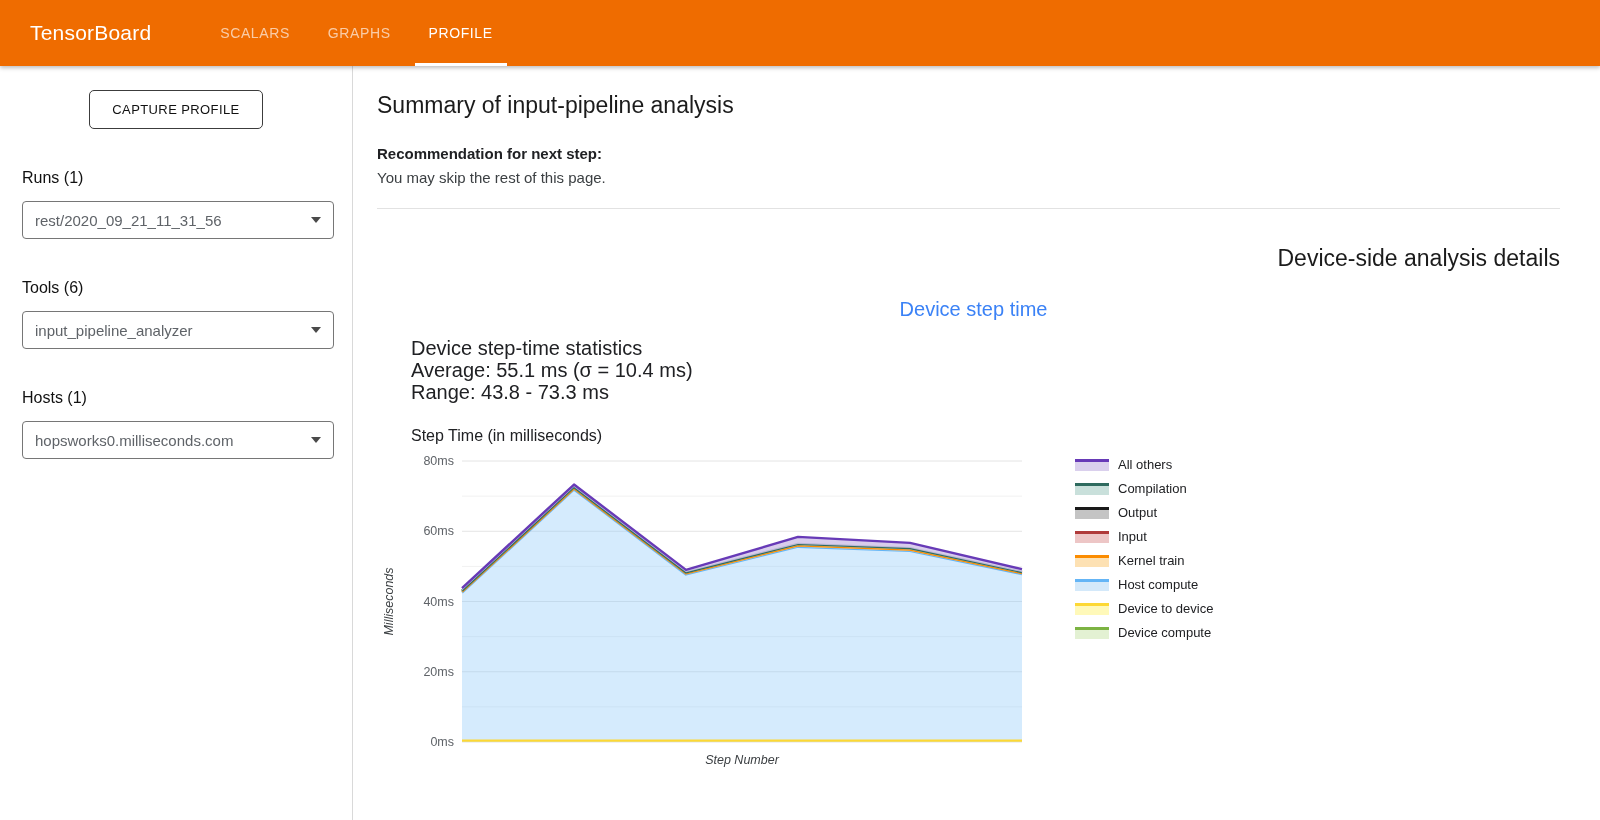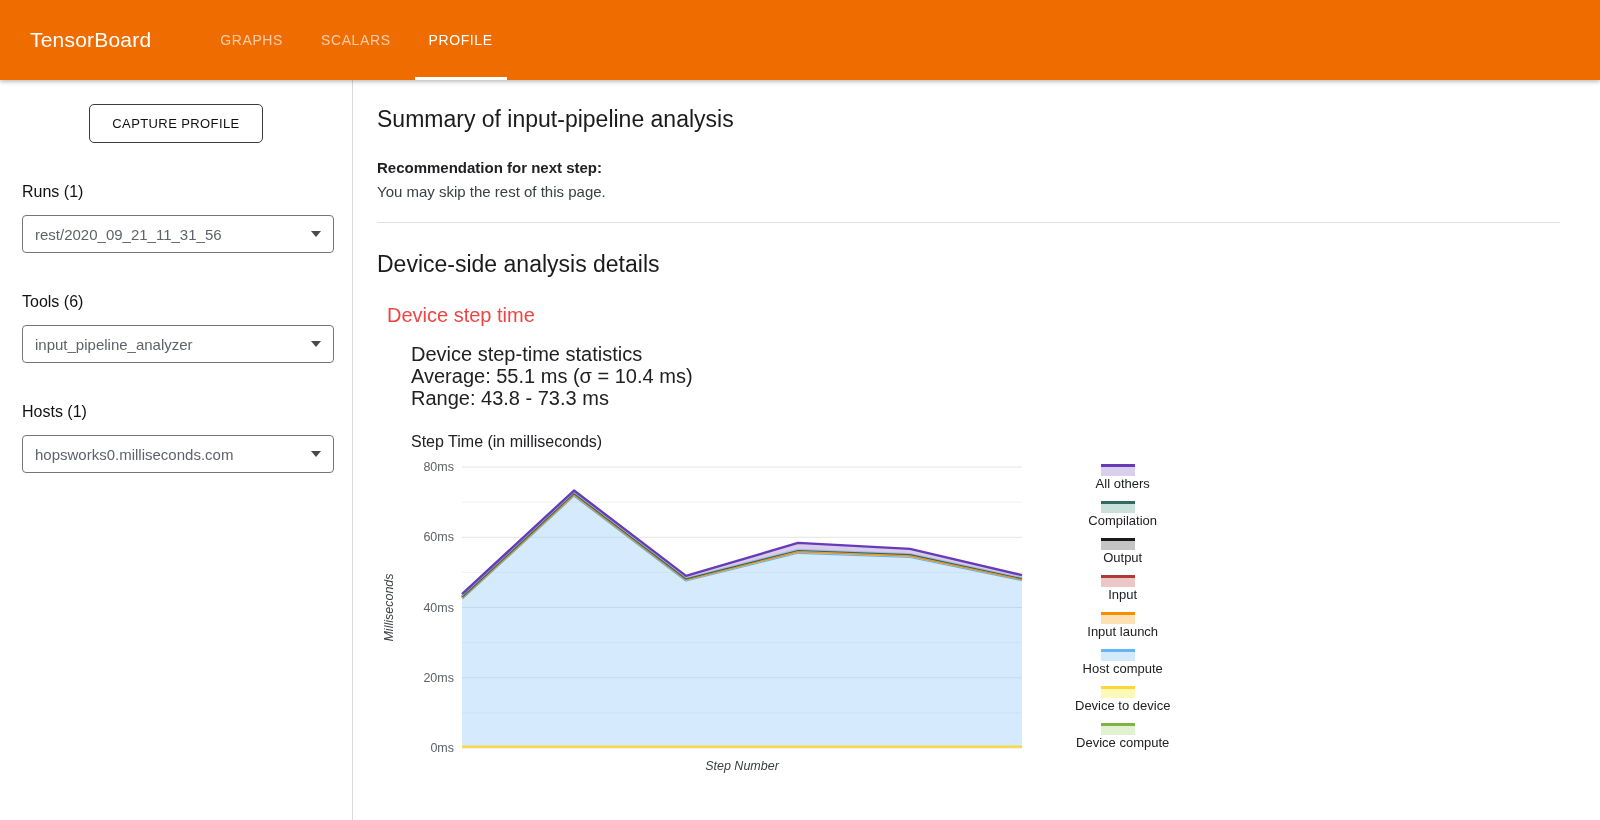--- a/index.html
+++ b/index.html
@@ -1,20 +1,20 @@
 <!DOCTYPE html>
 <html><head>
 <meta charset="utf-8">
 <style>
   * { box-sizing: border-box; margin: 0; padding: 0; }
   html,body { width: 1600px; height: 820px; overflow: hidden; background: #fff;
               font-family: "Liberation Sans", sans-serif; color: #212121; }
 
   
-  .navbar { height: 80px; background: #ef6c00; display: flex; align-items: stretch;
+  .navbar { height: 66px; background: #ef6c00; display: flex; align-items: stretch;
             box-shadow: 0 2px 4px rgba(0,0,0,.25); position: relative; z-index: 5; }
   .brand { color: #fff; font-size: 21px; align-self: center; margin-left: 30px; letter-spacing: .2px; }
   .tabs { display: flex; margin-left: 50px; }
   .tab { display: flex; align-items: center; padding: 0 14px; margin: 0 5px; color: rgba(255,255,255,.65);
          font-size: 14px; letter-spacing: .6px; cursor: pointer; position: relative; }
   .tab.active { color: #fff; }
   .tab.active::after { content: ""; position: absolute; left: 0; right: 0; bottom: 0; height: 3px; background: #fff; }
 
   
   .content { display: flex; height: 754px; }
@@ -32,44 +32,44 @@
             font-size: 15px; color: #5f6368; cursor: pointer; background: #fff; }
   .caret { width: 0; height: 0; border-left: 5px solid transparent; border-right: 5px solid transparent;
            border-top: 6px solid #4a4a4a; flex: none; margin-left: 8px; }
 
   
   h1 { font-size: 23px; font-weight: 400; color: #1b1b1b; margin-top: 26px; }
   .note { font-size: 15px; font-style: italic; color: #3c4043; margin-top: 8px; }
   .rec-label { font-size: 15px; font-weight: 700; margin-top: 26px; color: #202124; }
   .rec-body { font-size: 15px; color: #3c4043; margin-top: 7px; }
   hr.sep { border: none; border-top: 1px solid #e2e2e2; margin-top: 22px; }
-  h2 { font-size: 23px; font-weight: 400; color: #1b1b1b; margin-top: 28px; }
-  h3 { font-size: 20px; font-weight: 400; color: #ef4444; margin: 26px 0 0 10px; }
+  h2 { font-size: 23px; font-weight: 400; color: #1b1b1b; margin-top: 36px; text-align: right; }
+  h3 { font-size: 20px; font-weight: 400; color: #3b82f6; margin: 26px 0 0 10px; text-align: center; }
   .stats { margin: 16px 0 0 34px; font-size: 20px; line-height: 22px; color: #202124; }
   .chart-title { margin: 24px 0 0 34px; font-size: 16px; color: #202124; }
 
   
   .chart-row { display: flex; align-items: flex-start; margin-top: 2px; }
   .tick { font-size: 12.5px; fill: #5f6368; }
   .axis-label { font-size: 12.5px; font-style: italic; fill: #3c4043; }
   .legend { margin: 10px 0 0 8px; }
-  .legend-item { display: flex; align-items: center; margin-bottom: 9px; flex-direction: column; }
+  .legend-item { display: flex; align-items: center; margin-bottom: 9px; }
   .swatch { width: 34px; height: 13px; position: relative; margin-right: 9px; flex: none; }
   .swatch .line { position: absolute; top: 1px; left: 0; right: 0; height: 3px; }
   .swatch .fillband { position: absolute; top: 4px; left: 0; right: 0; height: 9px; opacity: .8; }
   .legend-label { font-size: 13px; color: #202124; }
 </style>
 </head>
 <body>
 
 <header class="navbar">
   <div class="brand">TensorBoard</div>
   <nav class="tabs">
+    <div class="tab">SCALARS</div>
     <div class="tab">GRAPHS</div>
-    <div class="tab">SCALARS</div>
     <div class="tab active">PROFILE</div>
   </nav>
 </header>
 
 <div class="content">
   <aside class="sidebar">
     <button class="capture-btn">CAPTURE PROFILE</button>
 
     <div class="field">
       <div class="field-label">Runs (1)</div>
@@ -169,21 +169,21 @@
               <span class="line" style="background: rgb(176, 58, 58);"></span>
               <span class="fillband" style="background: rgb(232, 184, 184);"></span>
             </span>
             <span class="legend-label">Input</span>
           </div>
           <div class="legend-item">
             <span class="swatch">
               <span class="line" style="background: rgb(251, 140, 0);"></span>
               <span class="fillband" style="background: rgb(253, 217, 160);"></span>
             </span>
-            <span class="legend-label">Input launch</span>
+            <span class="legend-label">Kernel train</span>
           </div>
           <div class="legend-item">
             <span class="swatch">
               <span class="line" style="background: rgb(100, 181, 246);"></span>
               <span class="fillband" style="background: rgb(201, 227, 249);"></span>
             </span>
             <span class="legend-label">Host compute</span>
           </div>
           <div class="legend-item">
             <span class="swatch">

